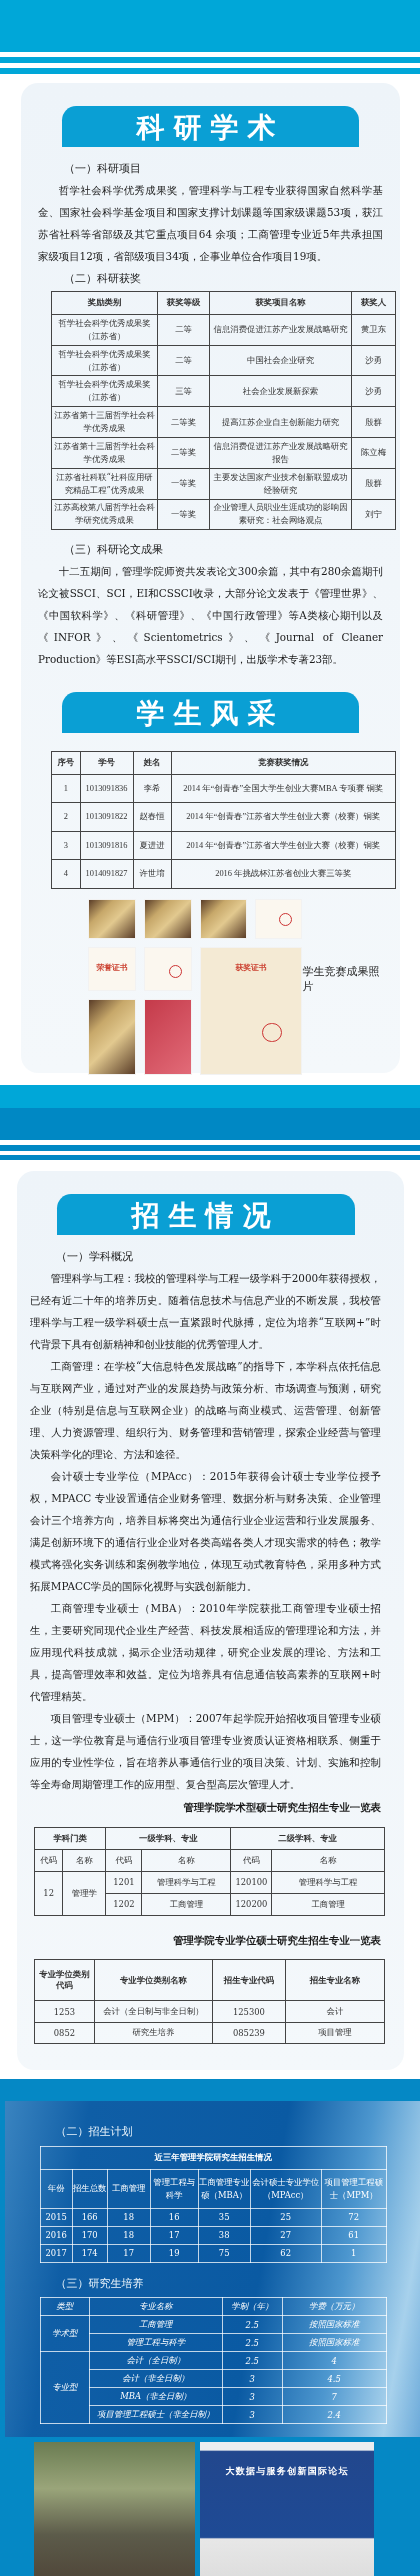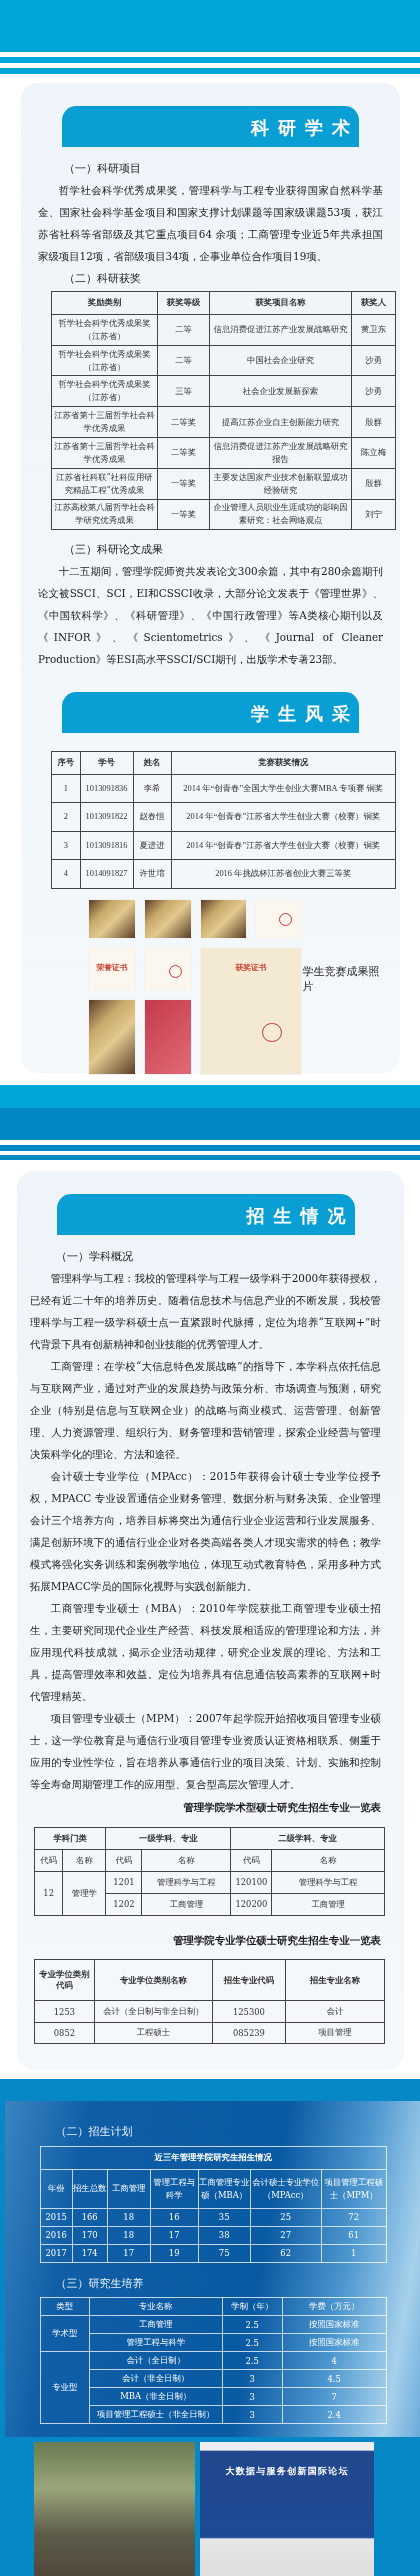--- a/index.html
+++ b/index.html
@@ -12,21 +12,21 @@
   .band-gap { height: 5.2px; background: #fff; }
   .band-line { height: 5.8px; background: #00a7d8; }
   .band-line2 { height: 5.8px; background: #00a7d8; }
   .band-dark .band-top { background: #0088c4; }
   .band-dark .band-line, .band-dark .band-line2 { background: #0088c4; }
 
   
   .card { margin: 9px 21px 0 21px; background: linear-gradient(#eef4f9, #f4f8fb); border-radius: 17px; padding: 23px 17px 13px 17px; position: relative; }
   .card.c2 { margin: 10.4px 17px 0 17px; padding-left: 13px; padding-right: 23px; }
 
-  .title-tab { margin: 0 auto 14.2px auto; width: 297px; height: 41px; background: #0a9fd4; border-radius: 14.2px 14.2px 0 0; color: #fff; font-size: 18px; font-weight: bold; text-align: right; line-height: 43px; letter-spacing: 9px; }
+  .title-tab { margin: 0 auto 14.2px auto; width: 297px; height: 41px; background: #0a9fd4; border-radius: 14.2px 14.2px 0 0; color: #fff; font-size: 28px; font-weight: bold; text-align: center; line-height: 43px; letter-spacing: 9px; }
   .title-tab.t2 { width: 298px; }
 
   .sub-h { font-size: 11px; margin: 3.9px 0 2.6px 26px; }
   .para { font-size: 10.4px; line-height: 22px; text-indent: 2em; text-align: justify; }
 
   table.bordered { border-collapse: collapse; width: 100%; font-size: 8.4px; color: #333; text-align: center; }
   table.bordered td, table.bordered th { border: 0.6px solid #444; padding: 1.9px 1.9px; font-weight: normal; }
   table.bordered th { font-weight: bold; height: 23px; }
   .awards-table { margin: 5.2px 0 11.7px 13px; width: 359px; }
   .awards-table td { height: 30px; line-height: 13px; }
@@ -53,21 +53,21 @@
 
   
   .blue-wrap { margin-top: 9px; background: #0588c5; padding-top: 22px; position: relative; }
   .blue-panel { margin: 0 0 0 4.5px; background: linear-gradient(100deg,#3a84c0 0%,#0f5ea6 18%,#0a5aa3 60%,#4d97cf 78%,#a7d1ec 92%,#6aa9d9 100%); padding: 23px 19.4px 13px 30px; color: #fff; position: relative; overflow: hidden; }
   .blue-panel .bh { font-size: 11px; margin: 0 0 6.5px 21px; color: #eaf4fb; }
   table.wt { border-collapse: collapse; width: 347px; margin-left: 5.2px; color: #fff; font-size: 8.4px; text-align: center; }
   table.wt td { border: 0.6px solid rgba(255,255,255,0.75); height: 18px; }
   .plan-table .caption-row td { height: 23px; font-weight: bold; }
   .plan-table .hdr td { height: 39px; line-height: 13px; }
   .train-table { margin-top: 5.2px; }
-  .train-table td { height: 17px; }
+  .train-table td { height: 17px; font-style: italic; }
   .blue-body { background: #0588c5; color: #fff; padding: 0 18px 0 34px; }
   .blue-para { font-size: 10.4px; line-height: 23px; text-indent: 2em; }
   .photo-pair { display: flex; gap: 5.2px; margin: 5.2px 0 0 0; }
   .pp { width: 161px; }
   .pp.b { width: 174px; }
   .pimg1 { height: 155px; background: linear-gradient(180deg,#6a7c52 0%,#9aa57a 30%,#5c5b4a 60%,#4b3f33 100%); position: relative; }
   .pimg2 { height: 159px; background: linear-gradient(180deg,#eceef0 0%,#eceef0 5%,#22478d 6%,#1e4a95 60%,#e7e7e7 61%,#d8d8d8 100%); position: relative; }
   .pimg2 .banner { position: absolute; top: 23px; left: 0; right: 0; text-align: center; color: #fff; font-size: 9px; font-weight: bold; letter-spacing: 1.3px; }
 </style>
 </head>
@@ -266,21 +266,21 @@
         <td style="font-weight:bold">招生专业名称</td>
       </tr>
       <tr>
         <td>1253</td>
         <td>会计（全日制与非全日制）</td>
         <td>125300</td>
         <td>会计</td>
       </tr>
       <tr>
         <td>0852</td>
-        <td>工程硕士</td>
+        <td>研究生培养</td>
         <td>085239</td>
         <td>项目管理</td>
       </tr>
     </tbody>
       </table>
   </div>
 
   <div class="blue-wrap">
     <div class="blue-panel">
       <div class="bh">（二）招生计划</div>

